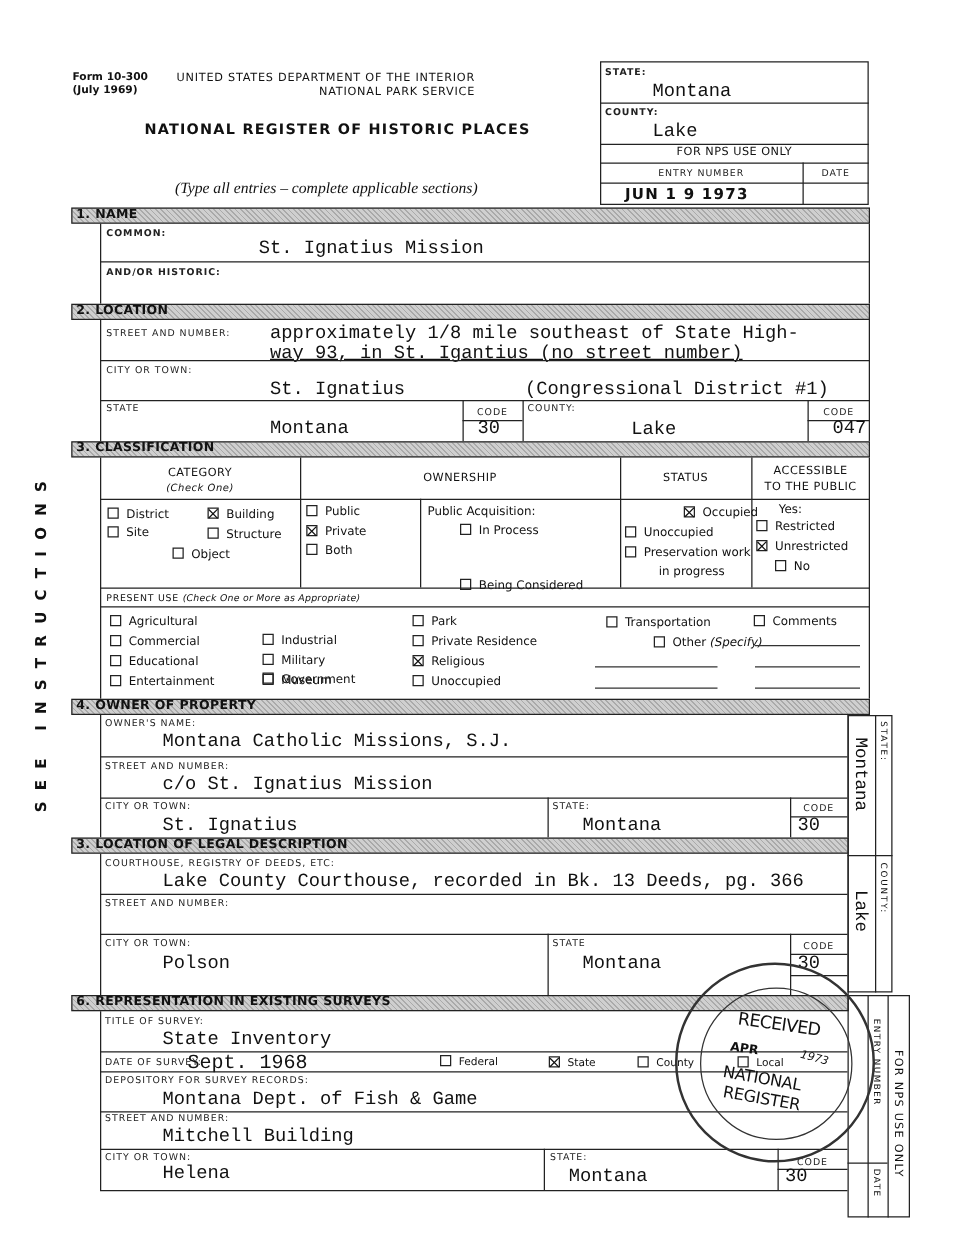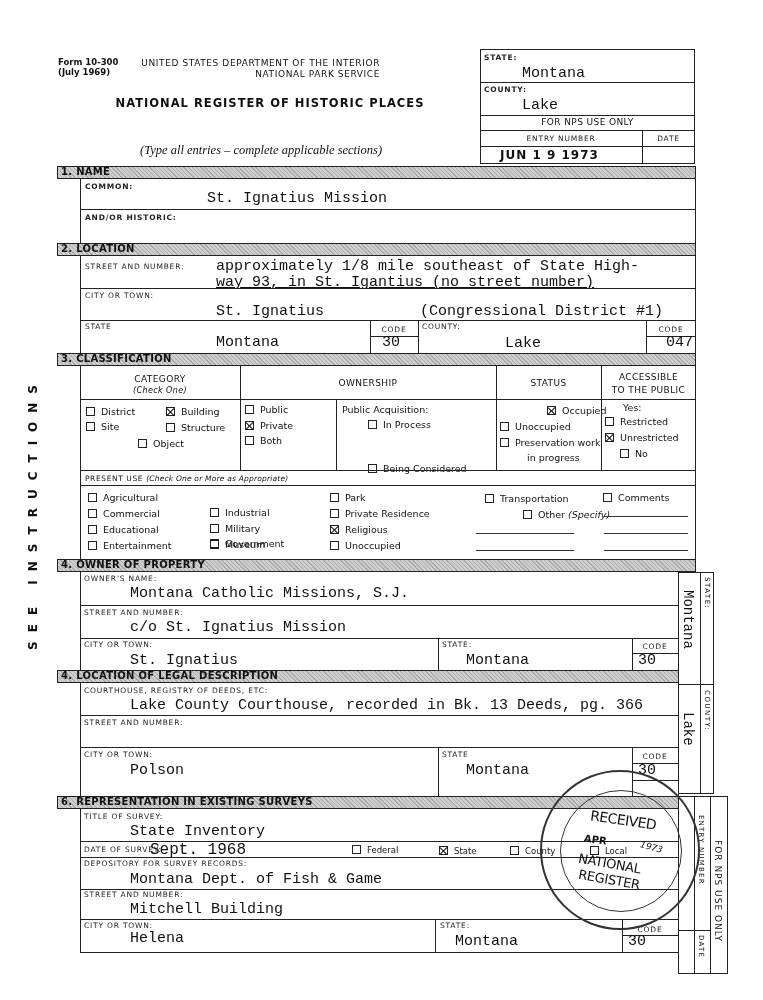--- a/index.html
+++ b/index.html
@@ -185,21 +185,21 @@
 <div class="abs mono type" style="left:130px;top:652px;">St. Ignatius</div>
 <div class="vl" style="left:438px;top:638px;height:32px;"></div>
 <div class="abs lbl" style="left:442px;top:640px;font-weight:normal;">STATE:</div>
 <div class="abs mono type" style="left:466px;top:652px;">Montana</div>
 <div class="vl" style="left:632px;top:638px;height:32px;"></div>
 <div class="abs lbl" style="left:632px;top:642px;width:46px;text-align:center;font-weight:normal;">CODE</div>
 <div class="hl" style="left:632px;top:653px;width:46px;"></div>
 <div class="abs mono type" style="left:638px;top:652px;">30</div>
 
 <div class="band" style="left:57px;top:670px;width:622px;">
-    <span>4. LOCATION OF LEGAL DESCRIPTION</span>
+    <span>3. LOCATION OF LEGAL DESCRIPTION</span>
   </div>
 <div class="vl" style="left:80px;top:683px;height:113px;"></div>
 <div class="vl" style="left:678px;top:683px;height:113px;"></div>
 <div class="abs lbl" style="left:84px;top:686px;font-weight:normal;">COURTHOUSE, REGISTRY OF DEEDS, ETC:</div>
 <div class="abs mono type" style="left:130px;top:697px;">Lake County Courthouse, recorded in Bk. 13 Deeds, pg. 366</div>
 <div class="hl" style="left:80px;top:715px;width:598px;"></div>
 <div class="abs lbl" style="left:84px;top:718px;font-weight:normal;">STREET AND NUMBER:</div>
 <div class="hl" style="left:80px;top:747px;width:598px;"></div>
 <div class="abs lbl" style="left:84px;top:750px;font-weight:normal;">CITY OR TOWN:</div>
 <div class="abs mono type" style="left:130px;top:762px;">Polson</div>

